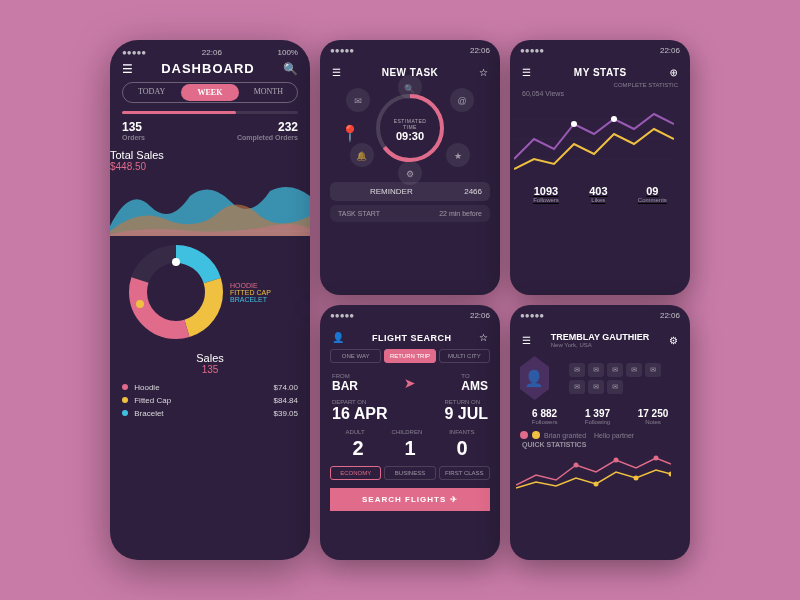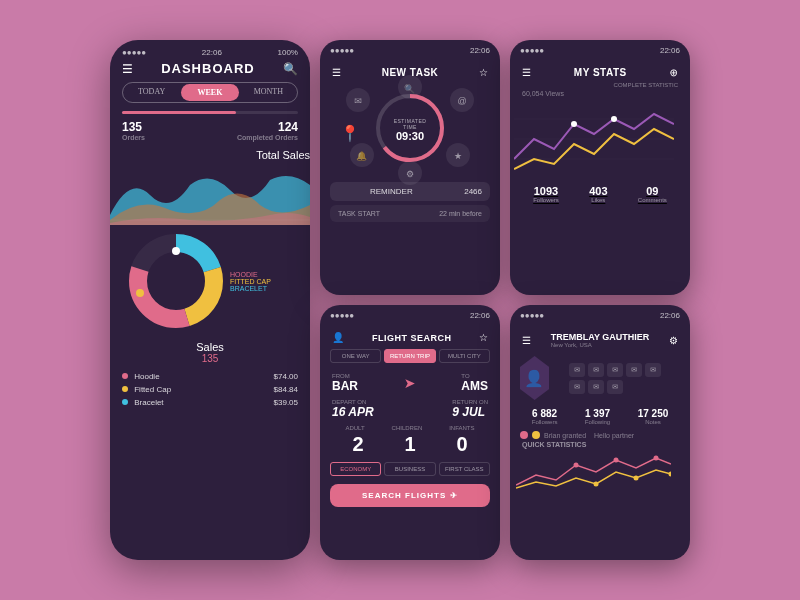--- a/index.html
+++ b/index.html
@@ -111,21 +111,21 @@
     }
 
     .stat-item span {
       display: block;
       font-size: 12px;
       font-weight: 700;
       color: white;
     }
 
     .total-sales {
-      text-align: right;
+      text-align: left;
       padding: 4px 0 2px;
     }
 
     .total-sales-label {
       font-size: 11px;
       color: white;
       font-weight: 500;
     }
 
     .total-sales-value {
@@ -398,24 +398,23 @@
       padding: 2px 12px;
     }
 
     .date-col label {
       display: block;
       font-size: 6px;
       color: rgba(255,255,255,0.4);
     }
 
     .date-value {
-      font-size: 12px;
+      font-size: 16px;
       font-weight: 700;
       color: white;
-      font-style: italic;
     }
 
     .passengers-section {
       padding: 4px 12px 2px;
     }
 
     .pass-labels {
       display: flex;
       justify-content: space-around;
       font-size: 6px;
@@ -454,21 +453,21 @@
 
     .class-tab.active {
       background: transparent;
       color: #e06b8a;
       border-color: #e06b8a;
     }
 
     .search-btn {
       margin: 4px 10px;
       background: #e06b8a;
-      border-radius: 8px;
+      border-radius: 0;
       padding: 7px;
       text-align: center;
       font-size: 8px;
       font-weight: 700;
       color: white;
       letter-spacing: 1px;
       display: flex;
       align-items: center;
       justify-content: center;
       gap: 4px;
@@ -591,27 +590,28 @@
     <div class="progress-bar-container">
       <div class="progress-bar-fill"></div>
     </div>
 
     <div class="stats-row">
       <div class="stat-item">
         <span>135</span>
         <span style="font-size:7px;color:rgba(255,255,255,0.4)">Orders</span>
       </div>
       <div class="stat-item" style="text-align:right;">
-        <span>124</span>
+        <span>232</span>
         <span style="font-size:7px;color:rgba(255,255,255,0.4)">Completed Orders</span>
       </div>
     </div>
 
     <div class="total-sales">
       <div class="total-sales-label">Total Sales</div>
+      <div class="total-sales-value">$448.50</div>
     </div>
 
     <div class="area-chart">
       <svg width="200" height="60" viewBox="0 0 200 60">
 
         <path d="M0,50 Q20,10 40,30 Q60,50 80,20 Q100,5 120,25 Q140,45 160,15 Q180,5 200,20 L200,60 L0,60 Z" fill="rgba(64,192,224,0.7)"></path>
 
         <path d="M0,55 Q30,30 60,45 Q90,55 110,35 Q130,20 150,40 Q170,55 200,40 L200,60 L0,60 Z" fill="rgba(200,120,60,0.6)"></path>
 
         <path d="M0,58 Q40,50 80,55 Q120,58 160,50 Q180,45 200,52 L200,60 L0,60 Z" fill="rgba(224,107,138,0.4)"></path>

